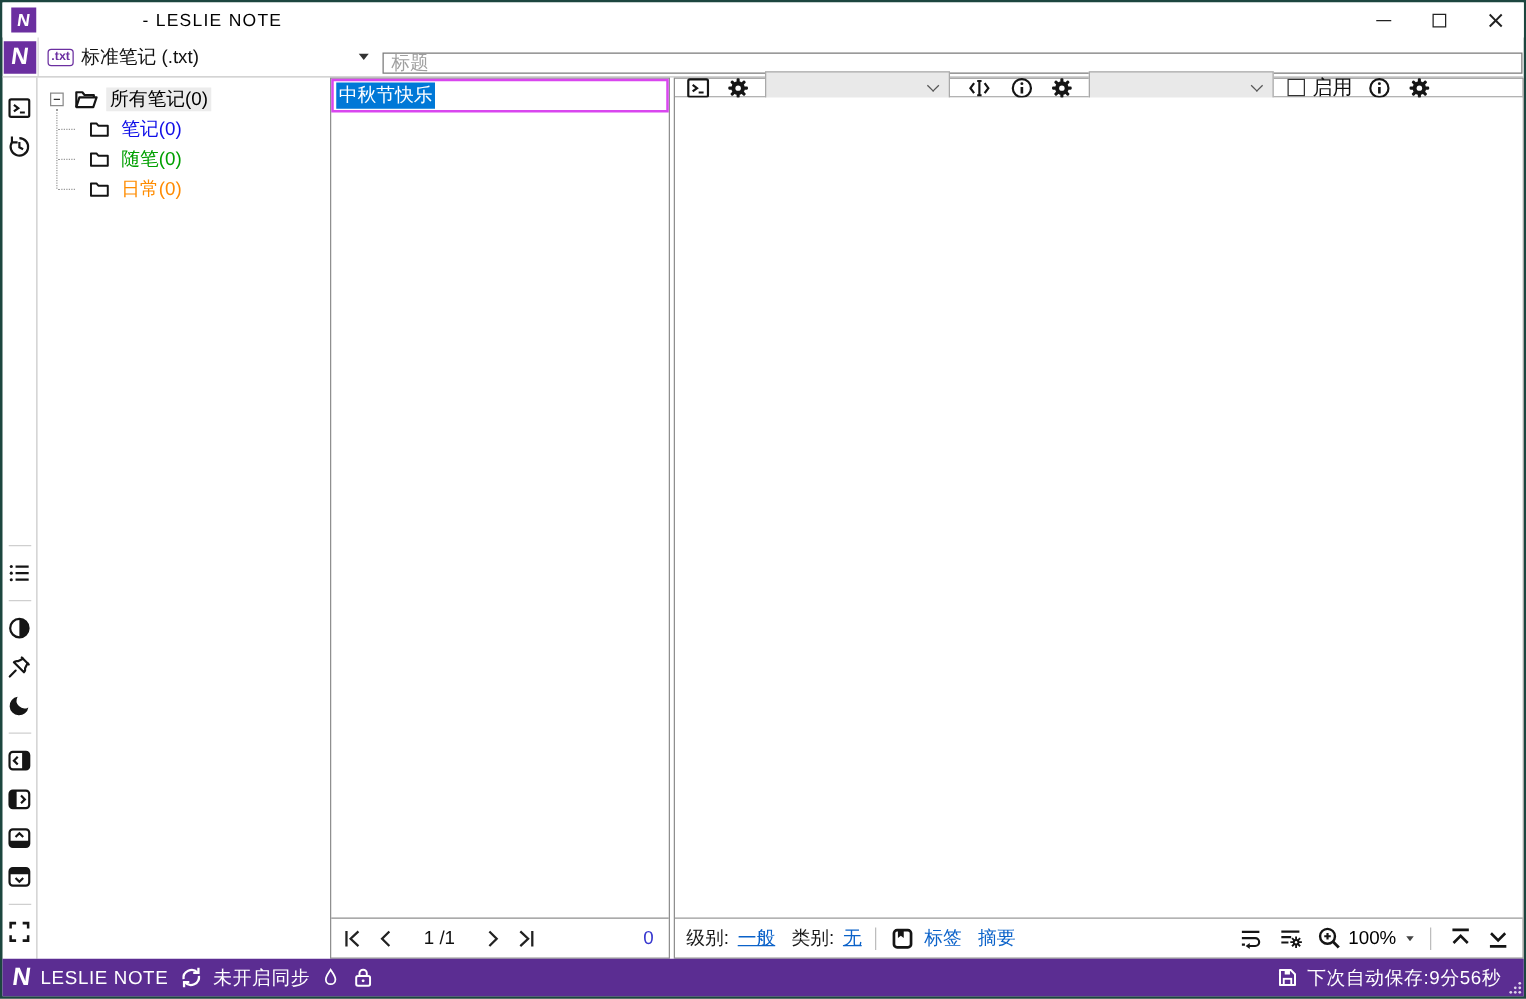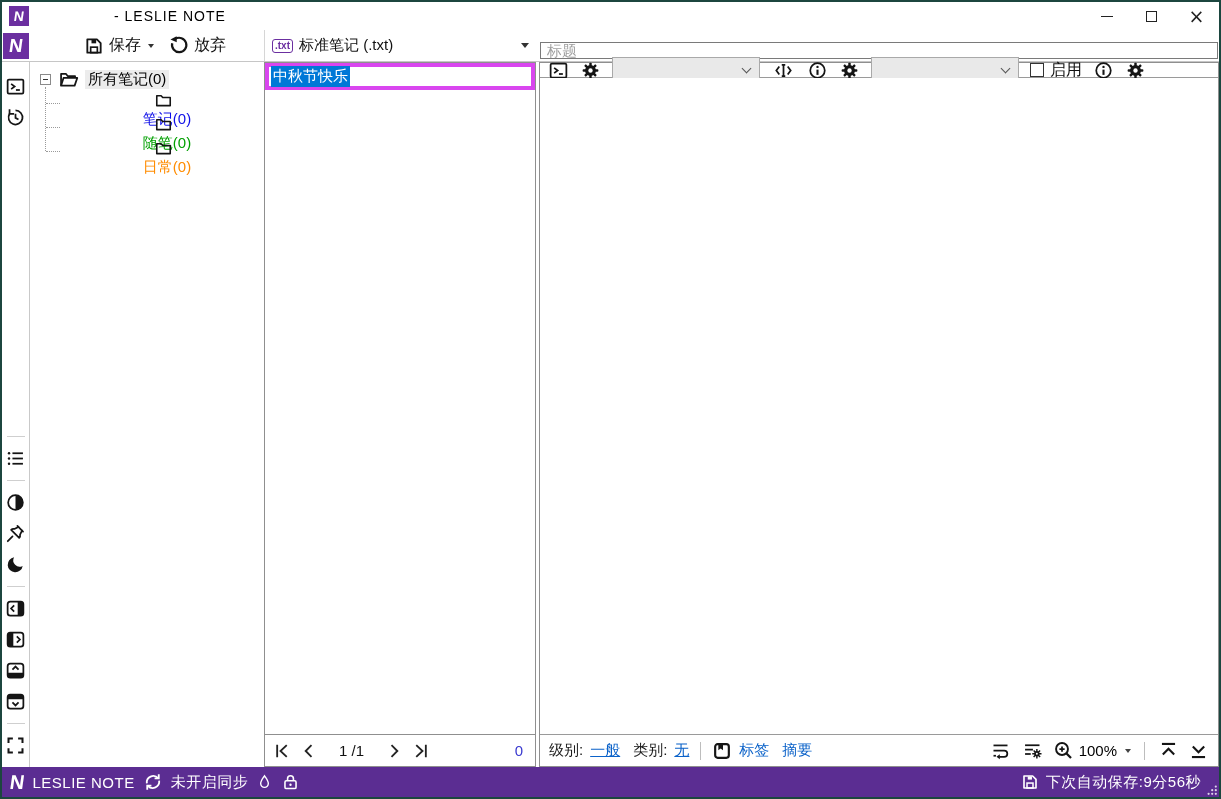--- a/index.html
+++ b/index.html
@@ -48,27 +48,27 @@
   .rail-spacer{flex:1;}
   
   .tree{width:234px;flex:none;padding-top:5px;font-size:15px;}
   .tree-root{height:24px;display:flex;align-items:center;padding-left:10px;cursor:default;}
   .expander{width:11px;height:11px;border:1px solid #8a8a8a;background:#fff;position:relative;flex:none;margin-right:7px;}
   .expander::after{content:"";position:absolute;left:2px;right:2px;top:4px;border-top:1px solid #333;}
   .tree-root .f-ic{width:21px;height:21px;margin-right:6px;flex:none;}
   .root-label{background:#ececec;padding:0 3px;color:#000;}
   .tree-children{position:relative;}
   .tree-vline{position:absolute;left:15px;top:-4px;height:64px;border-left:1px dotted #9a9a9a;}
-  .tree-item{height:24px;display:flex;align-items:center;padding-left:40px;position:relative;cursor:default;flex-direction:column;}
+  .tree-item{height:24px;display:flex;align-items:center;padding-left:40px;position:relative;cursor:default;}
   .tree-item::before{content:"";position:absolute;left:16px;top:50%;width:14px;border-top:1px dotted #9a9a9a;}
   .tree-item .f-ic{width:19px;height:19px;margin-right:8px;flex:none;}
   .c-blue{color:#0f0fe8;}.c-green{color:#00a000;}.c-orange{color:#ff8c00;}
   
   .list{width:272px;flex:none;border:1px solid #8f8f8f;display:flex;flex-direction:column;background:#fff;}
-  .edit-row{border:4px solid #d946ef;height:27px;display:flex;align-items:center;padding-left:2px;cursor:text;}
+  .edit-row{border:2px solid #d946ef;height:27px;display:flex;align-items:center;padding-left:2px;cursor:text;}
   .sel-text{background:#0078d7;color:#fff;font-size:15px;padding:1px 2px;}
   .list-body{flex:1;}
   .pagination{height:32px;border-top:1px solid #8f8f8f;display:flex;align-items:center;padding:0 8px;gap:6px;}
   .pg-ic{width:20px;height:20px;color:#222;cursor:default;}
   .pg-text{font-size:15px;color:#111;margin:0 14px;}
   .pg-count{margin-left:auto;font-size:15px;color:#3939cf;padding-right:4px;}
   
   .editor{flex:1;border:1px solid #8f8f8f;margin-left:3px;display:flex;flex-direction:column;background:#fff;min-width:0;}
   .etoolbar{height:15px;flex:none;border-bottom:1px solid #9a9a9a;display:flex;align-items:center;padding:0 8px;gap:11px;}
   .et-ic{width:21px;height:21px;flex:none;cursor:default;}
@@ -293,35 +293,20 @@
         </div>
     </div>
   </div>
 
   <div class="toolbar-row">
     <div class="logo-cell">
       <div class="big-logo">
           <span>N</span>
         </div>
     </div>
-    <div class="tb-left">
-      <div class="tb-btn">
-        <svg class="ic" width="20" height="20">
-            <use href="#i-floppy"></use>
-          </svg>
-        <span>保存</span>
-        <span class="caret-tri" style="border-top-width:4px;border-left-width:3.5px;border-right-width:3.5px;"></span>
-      </div>
-      <div class="tb-btn" style="margin-left:8px;">
-        <svg class="ic" width="21" height="21">
-            <use href="#i-undo"></use>
-          </svg>
-        <span>放弃</span>
-      </div>
-    </div>
     <div class="type-cell">
       <span class="txt-badge">.txt</span>
       <span class="type-label">标准笔记 (.txt)</span>
       <span class="caret-tri"></span>
     </div>
     <div class="title-cell">
       <input class="title-input" type="text" placeholder="标题" style="">
     </div>
   </div>
 

